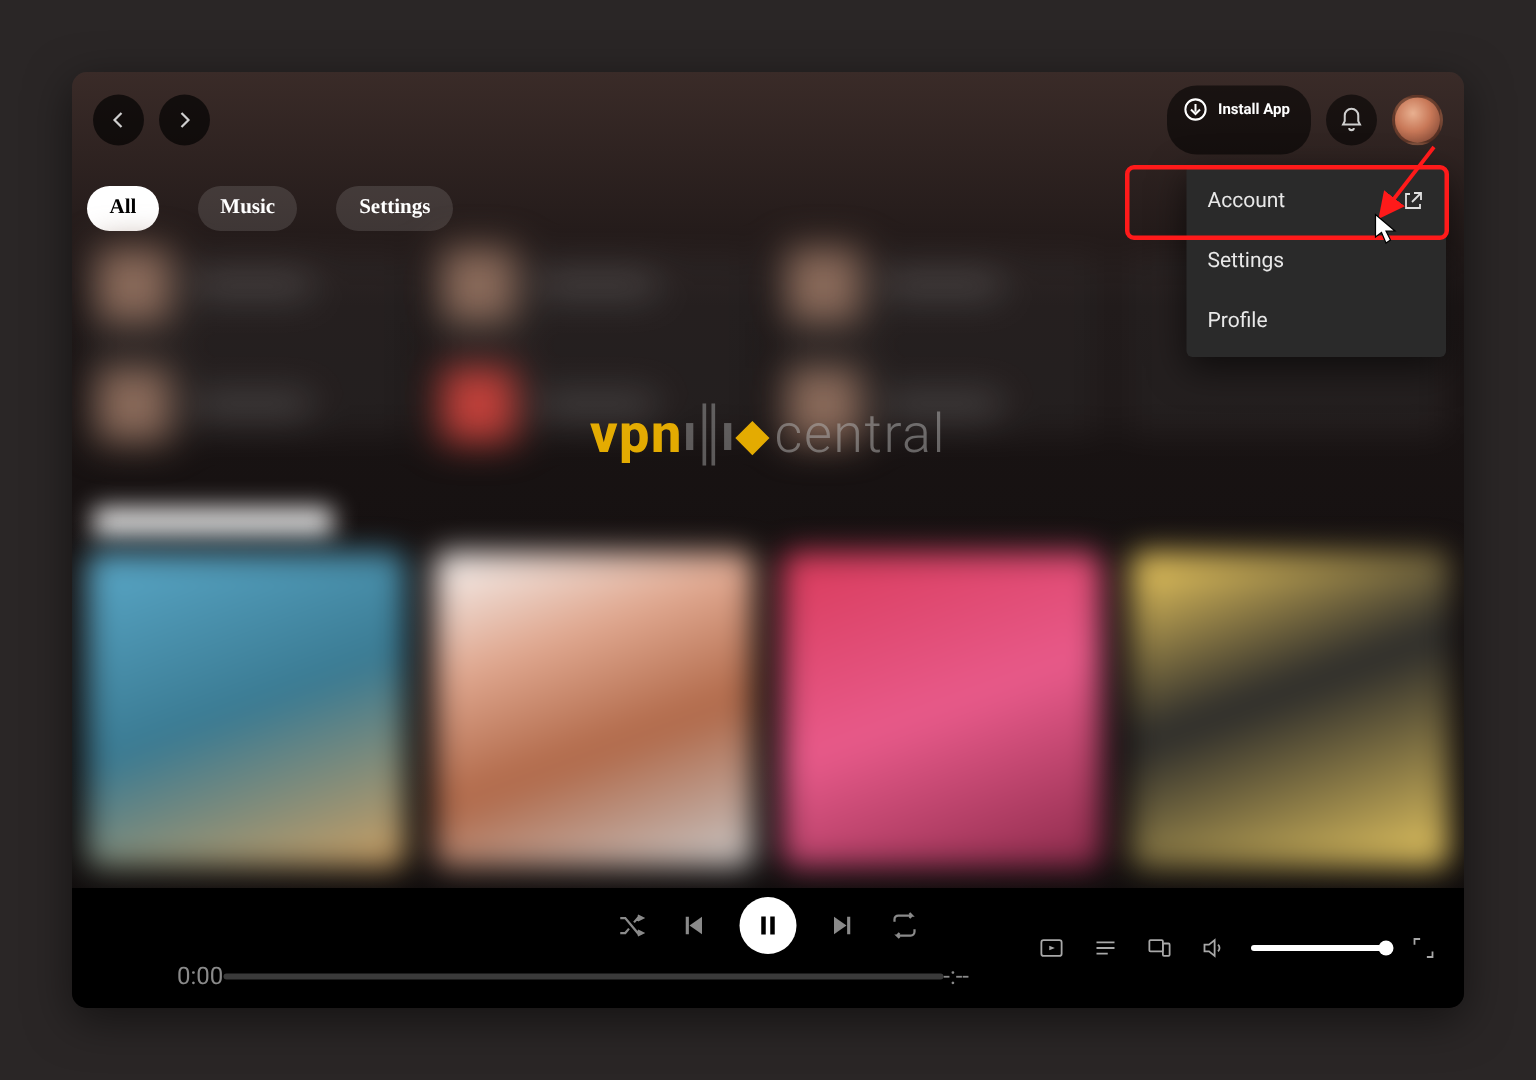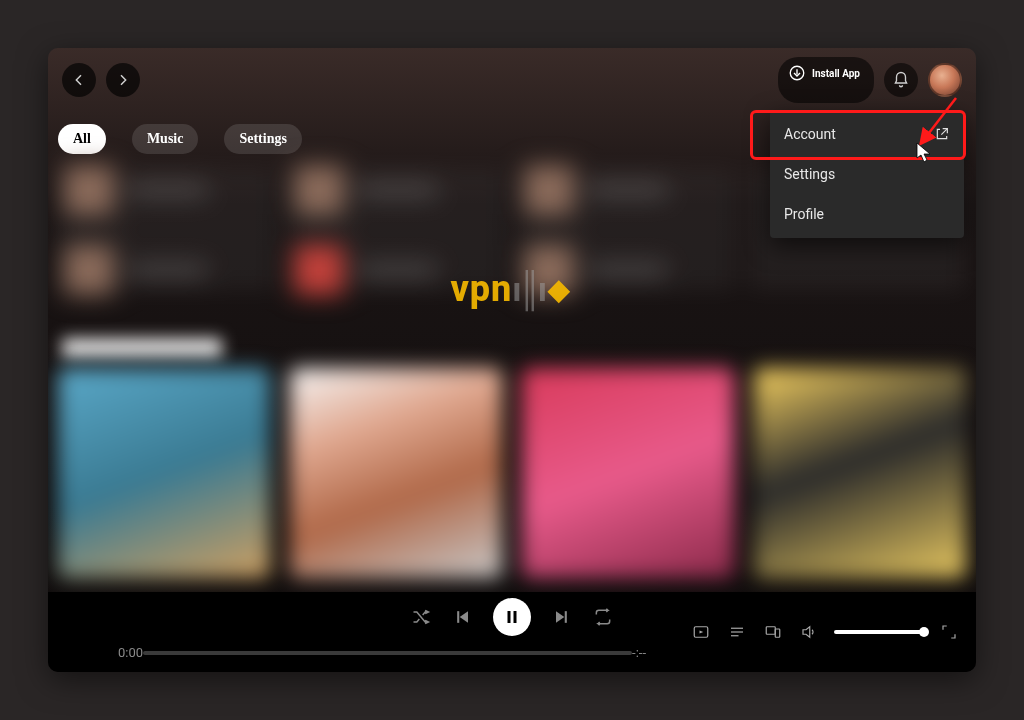--- a/index.html
+++ b/index.html
@@ -145,21 +145,21 @@
   .c1 { background: linear-gradient(160deg,#5aa8c8 0%, #3a7a92 50%, #d0a060 100%); }
   .c2 { background: linear-gradient(160deg,#f5f5f5 0%, #e0a890 30%, #b06848 60%, #c8c8c8 100%); }
   .c3 { background: linear-gradient(160deg,#d83a5a 0%, #e85a8a 50%, #8a2a4a 100%); }
   .c4 { background: linear-gradient(160deg,#f5d060 0%, #2a2a2a 45%, #e8c860 100%); }
 
   
   .user-menu {
     position: absolute;
     top: 62px;
     right: 12px;
-    width: 194px;
+    width: 173px;
     background: #2a2a2a;
     border-radius: 4px;
     box-shadow: 0 8px 24px rgba(0,0,0,0.6);
     padding: 4px 0;
     z-index: 50;
   }
   .menu-item {
     display: flex;
     align-items: center;
     justify-content: space-between;
@@ -253,21 +253,21 @@
     cursor: pointer;
   }
   .play-pause svg { width: 18px; height: 18px; fill: #000; }
   .progress-row {
     position: absolute;
     left: 70px; right: 330px;
     bottom: 12px;
     display: flex;
     align-items: center;
     color: #8a8a8a;
-    font-size: 13px;
+    font-size: 16px;
   }
   .progress-track {
     flex: 1;
     height: 4px;
     background: #3a3a3a;
     border-radius: 2px;
   }
   .player-right {
     position: absolute;
     right: 16px;
@@ -384,20 +384,21 @@
     <div class="card c1"></div>
     <div class="card c2"></div>
     <div class="card c3"></div>
     <div class="card c4"></div>
   </div>
 
   <div class="watermark">
     <span class="wm-a">vpn</span>
     <span class="wm-bars">ı║ı</span>
     <span class="wm-shield">◆</span>
+    <span class="wm-b">central</span>
   </div>
 
   <div class="user-menu">
     <div class="menu-item">
       <span>Account</span>
       <svg viewBox="0 0 24 24">
           <path d="M9 5h-4v14h14v-4"></path>
           <path d="M13 4h7v7"></path>
           <path d="M20 4l-9 9"></path>
         </svg>

